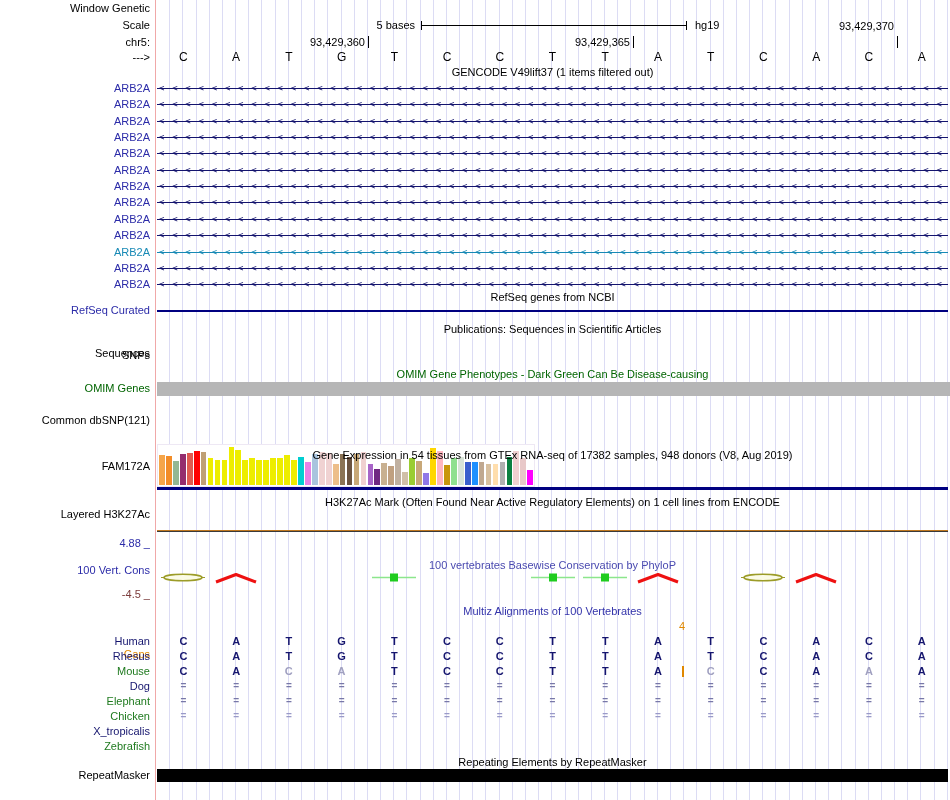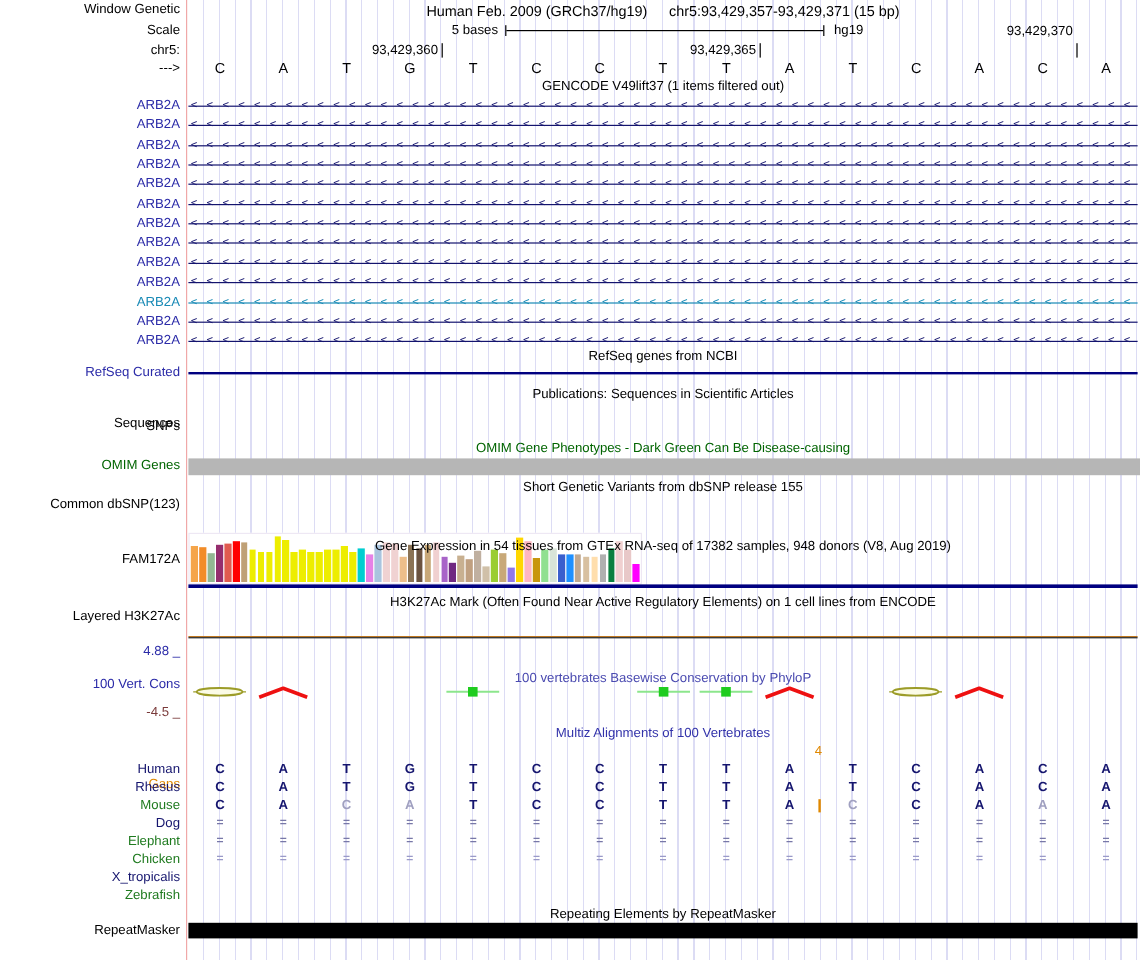--- a/index.html
+++ b/index.html
@@ -47,23 +47,20 @@
   .c-phylo{color:#4A4AB0;margin-top:20px;} .c-multiz{color:#3333AA;} .c-dred{color:#7A3A3A;}
 </style>
 </head>
 <body>
 
 <div class="browser">
   <div class="gridlines"></div>
   <div class="pink-sep"></div>
 
   <div class="lbl c-black" style="top:2px">Window Genetic</div>
-  <div class="header-line">
-    <span>Human Feb. 2009 (GRCh37/hg19)</span><span>chr5:93,429,357-93,429,371 (15 bp)</span>
-  </div>
 
   <div class="lbl c-black" style="top:19px">Scale</div>
   <div class="abs c-black" style="left:157px;top:19px;width:258px;text-align:right;font-size:11px;line-height:13px">5 bases</div>
   <div class="scalebar"></div>
   <div class="abs c-black" style="left:695px;top:19px;font-size:11px;line-height:13px">hg19</div>
 
   <div class="lbl c-black" style="top:36px">chr5:</div>
   <div id="coordRow">
       <div class="coord-lbl c-black" style="left:245px;top:36px">93,429,360</div>
       <div class="tick" style="left:368px;top:36px"></div>
@@ -129,22 +126,21 @@
   <div class="refseq-line"></div>
 
   <div class="title c-black" style="top:323px">Publications: Sequences in Scientific Articles</div>
   <div class="lbl c-black" style="top:347px">Sequences</div>
   <div class="lbl c-black" style="top:349px">SNPs</div>
 
   <div class="title c-green" style="top:368px">OMIM Gene Phenotypes - Dark Green Can Be Disease-causing</div>
   <div class="lbl c-green" style="top:382px">OMIM Genes</div>
   <div class="gray-bar"></div>
 
-  <div class="title c-black" style="top:400px">Short Genetic Variants from dbSNP release 155</div>
-  <div class="lbl c-black" style="top:414px">Common dbSNP(123)</div>
+  <div class="lbl c-black" style="top:414px">Common dbSNP(121)</div>
 
   <div class="title c-black" style="top:449px">Gene Expression in 54 tissues from GTEx RNA-seq of 17382 samples, 948 donors (V8, Aug 2019)</div>
   <div class="lbl c-black" style="top:460px">FAM172A</div>
   <div class="gtex-plot" id="gtexPlot">
       <div class="gtex-bar" style="left:1.00px;height:30px;background:#F5A54A"></div>
       <div class="gtex-bar" style="left:7.95px;height:29px;background:#F28C28"></div>
       <div class="gtex-bar" style="left:14.90px;height:24px;background:#93B793"></div>
       <div class="gtex-bar" style="left:21.85px;height:31px;background:#952D6E"></div>
       <div class="gtex-bar" style="left:28.80px;height:32px;background:#E05A50"></div>
       <div class="gtex-bar" style="left:35.75px;height:34px;background:#FF0000"></div>

